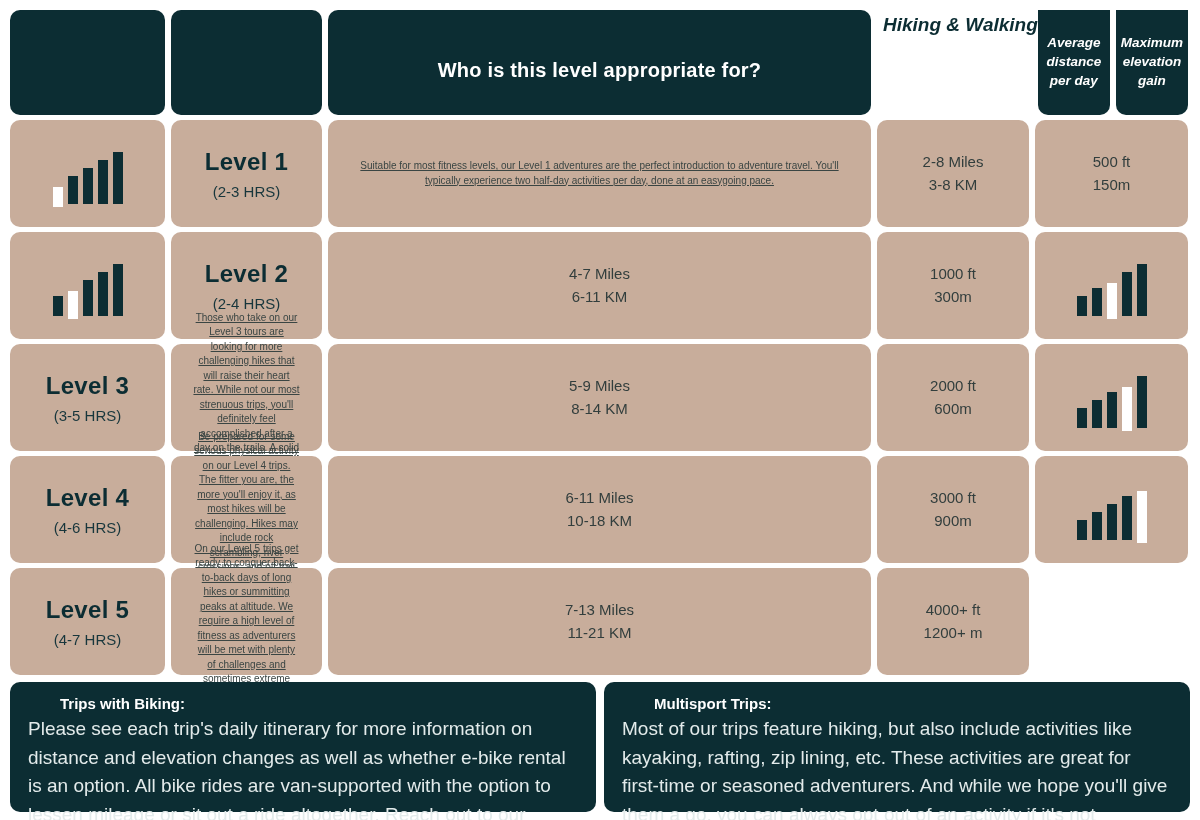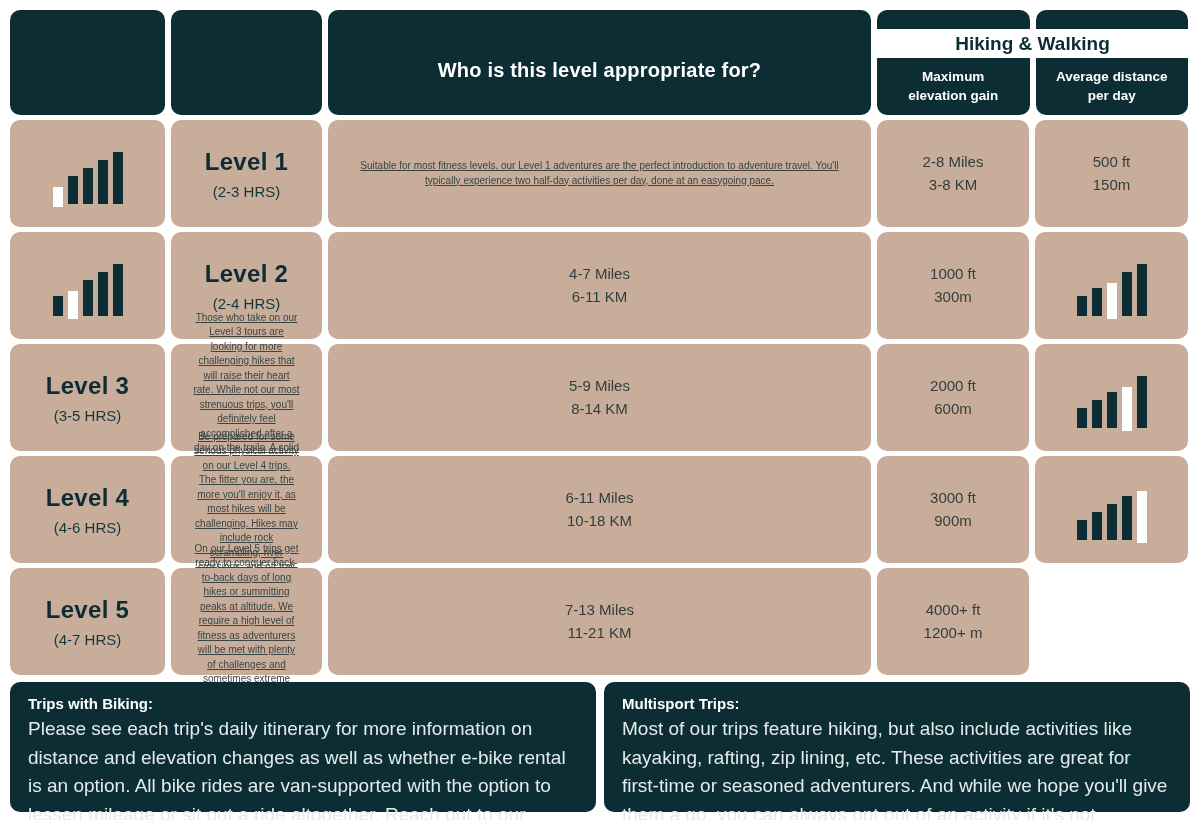--- a/index.html
+++ b/index.html
@@ -22,21 +22,21 @@
     gap:5px 6px;
   }
   .cell{border-radius:10px;}
   .hdr{background:var(--dark);}
   .hdr-who{
     display:flex;align-items:flex-end;justify-content:center;
     padding-bottom:33px;
     color:#fff;font-weight:bold;font-size:20px;letter-spacing:.2px;
   }
   
-  .hw-wrap{grid-column:4 / 6;display:flex;flex-direction:column;}
+  .hw-wrap{grid-column:4 / 6;display:flex;font-style:italic;}
   .hw-caps{display:grid;grid-template-columns:1fr 1fr;gap:6px;height:19px;}
   .hw-cap{background:var(--dark);border-radius:10px 10px 0 0;}
   .hw-band{
     height:29px;background:#fff;
     display:flex;align-items:center;justify-content:center;
     color:var(--dark);font-weight:bold;font-size:19px;
   }
   .hw-subs{flex:1;display:grid;grid-template-columns:1fr 1fr;gap:6px;}
   .hw-sub{
     background:var(--dark);border-radius:0 0 10px 10px;
@@ -59,21 +59,21 @@
     padding:0 22px;
     text-decoration:underline;
   }
   .metric{font-size:15px;color:#323e3d;line-height:1.5;}
   
   .foot{display:flex;gap:8px;margin-top:7px;}
   .foot-box{
     flex:1;height:130px;background:var(--dark);border-radius:10px;
     padding:13px 18px;color:#fff;
   }
-  .foot-title{font-weight:bold;font-size:15px;margin-bottom:3px;}
+  .foot-title{font-weight:bold;font-size:15px;margin-bottom:3px;margin-left:32px;}
   .foot-body{font-size:19px;line-height:1.5;color:#e3ebeb;}
 </style>
 </head>
 <body>
 
 <div class="table">
 
   <div class="cell hdr"></div>
   <div class="cell hdr"></div>
   <div class="cell hdr hdr-who">
@@ -82,26 +82,26 @@
   <div class="hw-wrap">
     <div class="hw-caps">
       <div class="hw-cap"></div>
       <div class="hw-cap"></div>
     </div>
     <div class="hw-band">
       <span>Hiking &amp; Walking</span>
     </div>
     <div class="hw-subs">
       <div class="hw-sub">
+        <span>Average distance</span>
+        <span>per day</span>
+      </div>
+      <div class="hw-sub">
         <span>Maximum</span>
         <span>elevation gain</span>
-      </div>
-      <div class="hw-sub">
-        <span>Average distance</span>
-        <span>per day</span>
       </div>
     </div>
   </div>
 
   <div class="cell tan">
     <div class="bars">
         <div class="bar active" style="height: 20px;"></div>
         <div class="bar" style="height: 28px;"></div>
         <div class="bar" style="height: 36px;"></div>
         <div class="bar" style="height: 44px;"></div>

